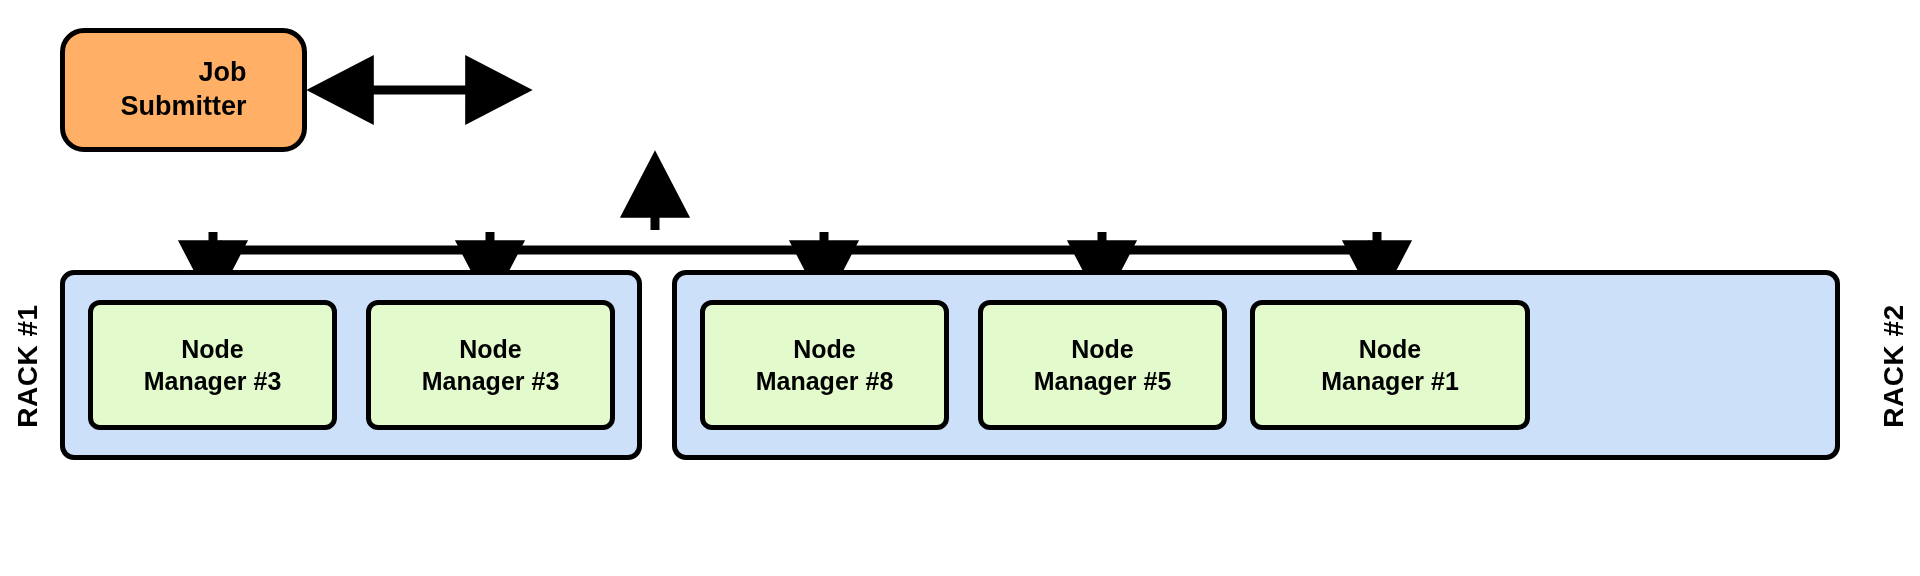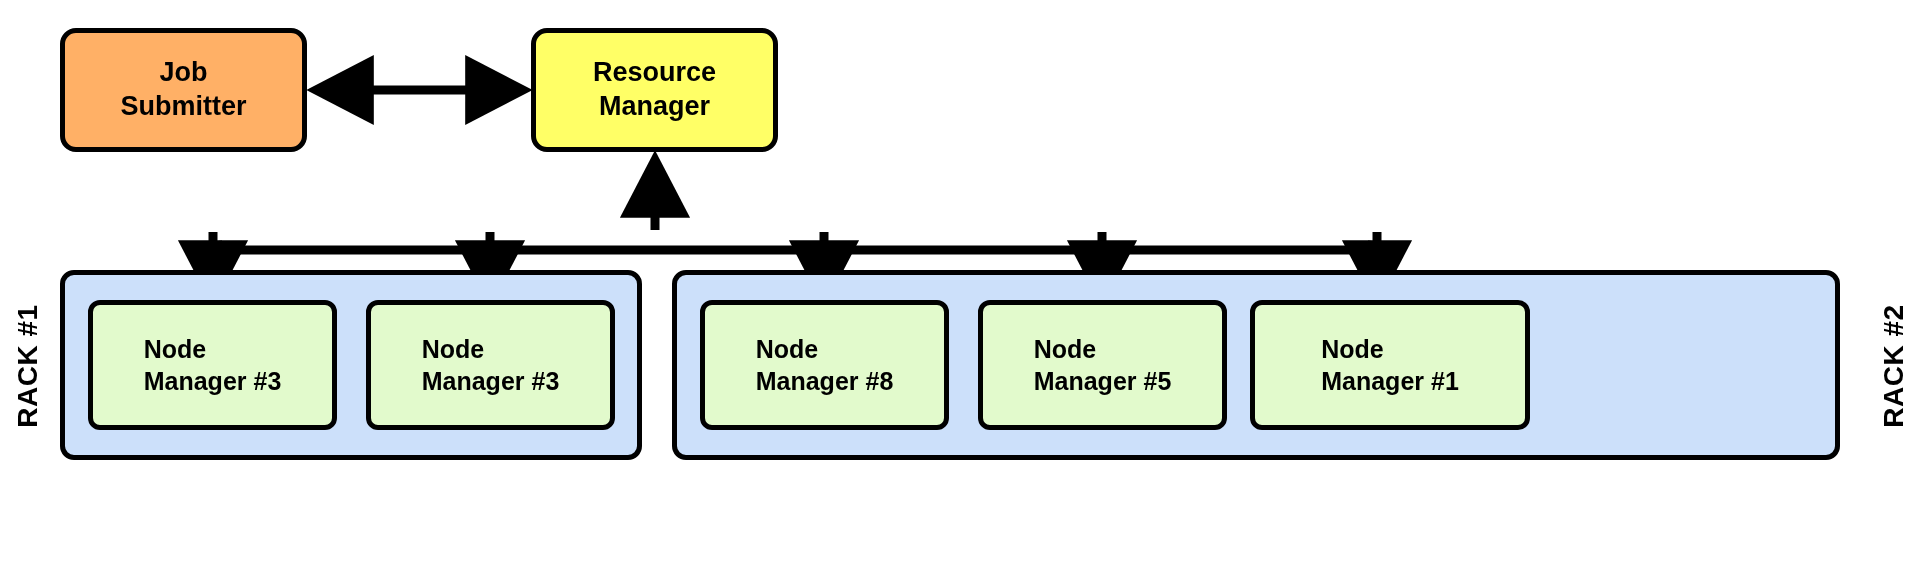--- a/index.html
+++ b/index.html
@@ -24,25 +24,25 @@
     width: 1920px;
     height: 576px;
     pointer-events: none;
   }
 
   
   .box {
     position: absolute;
     box-sizing: border-box;
     border: 5px solid #000000;
-    border-radius: 16px;
+    border-radius: 24px;
     display: flex;
     align-items: center;
     justify-content: center;
-    text-align: center;
+    text-align: right;
     font-weight: bold;
     color: #000000;
     line-height: 1.25;
     z-index: 3;
   }
 
   
   #job-submitter {
     left: 60px;
     top: 28px;
@@ -114,21 +114,21 @@
   
   .node-box {
     position: absolute;
     box-sizing: border-box;
     border: 5px solid #000000;
     border-radius: 12px;
     background: var(--c-node, #E2FACC);
     display: flex;
     align-items: center;
     justify-content: center;
-    text-align: left;
+    text-align: center;
     font-weight: bold;
     font-size: 25px;
     color: #000000;
     line-height: 1.3;
     z-index: 3;
     top: 300px;
     height: 130px;
     width: 249px;
   }
   #node-1 { left: 88px;  }
@@ -192,26 +192,20 @@
     </g>
   </svg>
 
   <div class="box" id="job-submitter">
     <span>
       <span>Job</span><br>
       <span>Submitter</span>
     </span>
   </div>
 
-  <div class="box" id="resource-manager">
-    <span>
-      <span>Resource</span><br>
-      <span>Manager</span>
-    </span>
-  </div>
 
   <div class="rack" id="rack-1"></div>
   <div class="rack-label" id="rack-label-1">RACK #1</div>
 
   <div class="rack" id="rack-2"></div>
   <div class="rack-label" id="rack-label-2">RACK #2</div>
 
   <div class="node-box" id="node-1">
     <span>
       <span>Node</span><br>

